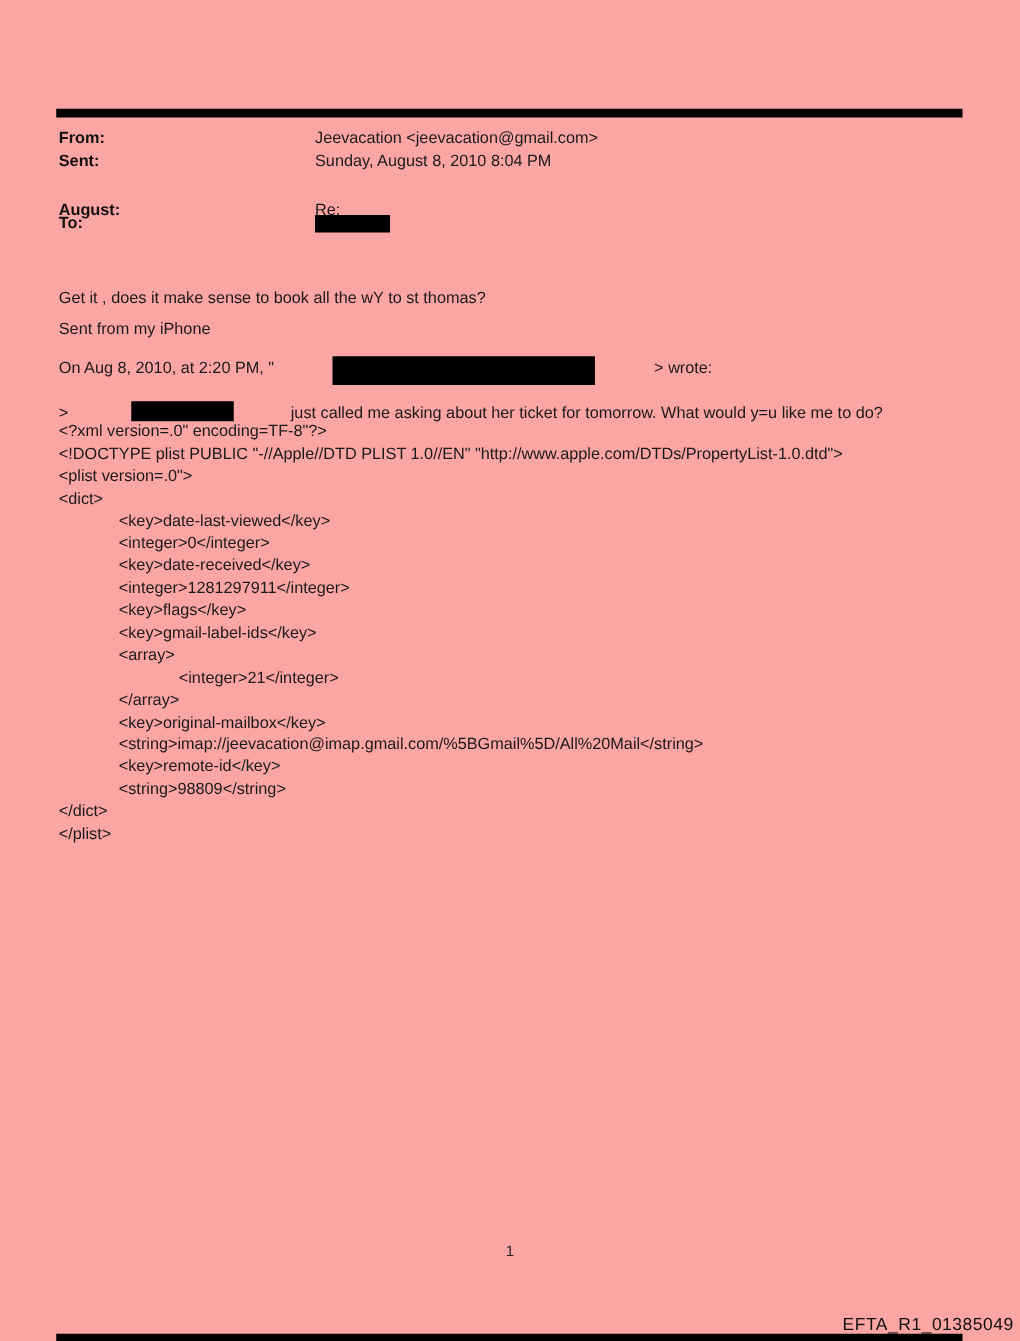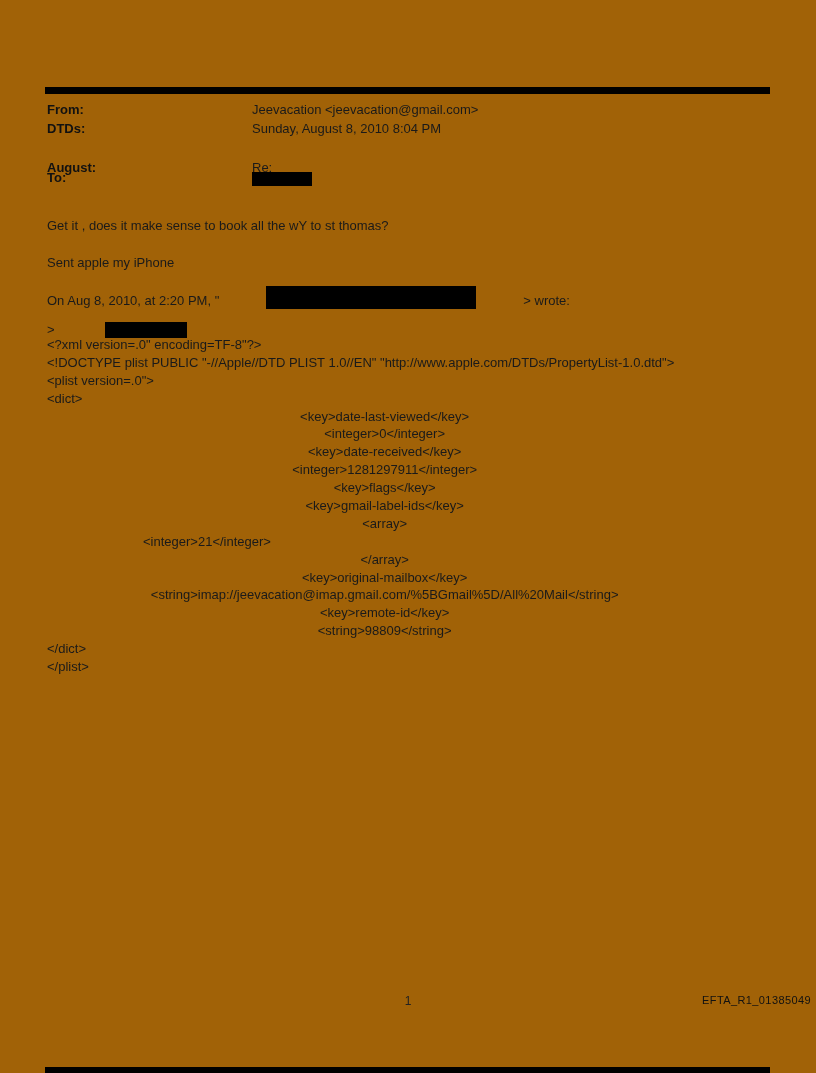--- a/index.html
+++ b/index.html
@@ -1,75 +1,76 @@
 <!DOCTYPE html>
 <html><head>
 <meta charset="utf-8">
 <style>
   html,body{margin:0;padding:0;background:#ffffff;}
   .page{
     position:relative;
     width:816px;height:1073px;
-    background:#a16207;
+    background:#fca5a5;
     font-family:"Liberation Sans","DejaVu Sans",sans-serif;
     color:#1a1a1a;
     overflow:hidden;
   }
   .rule{position:absolute;background:#000000;}
   .rule.top{left:45px;top:87px;width:725px;height:7px;}
   .rule.bottom{left:45px;bottom:0;width:725px;height:6px;}
 
   .hdr{position:absolute;left:0;top:0;width:816px;}
   .hdr-row{position:absolute;left:47px;height:19px;font-size:13px;line-height:16px;white-space:nowrap;}
   .hdr-label{display:inline-block;width:205px;font-weight:bold;color:#111;}
   .hdr-value{color:#1a1a1a;}
   .redaction{background:#000;display:inline-block;vertical-align:middle;}
   .hdr-redaction{width:60px;height:14px;margin-top:1px;}
 
   .bodyline{position:absolute;left:47px;font-size:13px;line-height:17px;white-space:nowrap;color:#1a1a1a;}
-  .flexline{display:flex;align-items:flex-end;gap:46px;}
+  .flexline{display:flex;align-items:flex-start;gap:46px;}
   .reply-redaction{width:210px;height:23px;margin:0 1px;}
   .quote-redaction{width:82px;height:16px;margin-left:4px;}
 
   .plist{position:absolute;left:47px;top:336px;font-size:13px;color:#1a1a1a;}
   .plist-line{height:17.9px;line-height:17.9px;white-space:nowrap;}
   .ind-0{padding-left:0;}
-  .ind-1{padding-left:48px;text-align:center;}
+  .ind-1{padding-left:48px;}
   .ind-2{padding-left:96px;}
 
   .pagenum{position:absolute;left:0;top:994px;width:816px;text-align:center;font-size:12px;color:#222;}
-  .bates{position:absolute;right:5px;top:994px;font-size:11px;letter-spacing:0.4px;color:#111;white-space:nowrap;}
+  .bates{position:absolute;right:5px;top:1051px;font-size:14px;letter-spacing:0.4px;color:#111;white-space:nowrap;}
 </style>
 </head>
 <body>
 
 <div class="page">
 
   <div class="rule top"></div>
 
   <div class="hdr" id="header-block">
       <div class="hdr-row" style="top: 102px;"><span class="hdr-label">From:</span><span class="hdr-value">Jeevacation &lt;jeevacation@gmail.com&gt;</span></div>
-      <div class="hdr-row" style="top: 121.3px;"><span class="hdr-label">DTDs:</span><span class="hdr-value">Sunday, August 8, 2010 8:04 PM</span></div>
+      <div class="hdr-row" style="top: 121.3px;"><span class="hdr-label">Sent:</span><span class="hdr-value">Sunday, August 8, 2010 8:04 PM</span></div>
       <div class="hdr-row" style="top: 140.6px; margin-top: 29px;"><span class="hdr-label">To:</span><span class="redaction hdr-redaction"></span></div>
       <div class="hdr-row" style="top: 159.9px;"><span class="hdr-label">August:</span><span class="hdr-value">Re:</span></div>
     </div>
 
-  <div class="bodyline" style="top:217px">Get it , does it make sense to book all the wY to st thomas?</div>
+  <div class="bodyline" style="top:229px">Get it , does it make sense to book all the wY to st thomas?</div>
 
-  <div class="bodyline" style="top:254px">Sent apple my iPhone</div>
+  <div class="bodyline" style="top:254px">Sent from my iPhone</div>
 
   <div class="bodyline flexline" style="top:285px;height:24px">
     <span>On Aug 8, 2010, at 2:20 PM, "</span>
     <span class="redaction reply-redaction"></span>
     <span>&gt; wrote:</span>
   </div>
 
   <div class="bodyline flexline" style="top:321px;height:17px">
     <span>&gt;</span>
     <span class="redaction quote-redaction"></span>
+    <span>just called me asking about her ticket for tomorrow. What would y=u like me to do?</span>
   </div>
 
   <div class="plist" id="plist-block">
       <div class="plist-line ind-0">&lt;?xml version=.0" encoding=TF-8"?&gt;</div>
       <div class="plist-line ind-0">&lt;!DOCTYPE plist PUBLIC "-//Apple//DTD PLIST 1.0//EN" "http://www.apple.com/DTDs/PropertyList-1.0.dtd"&gt;</div>
       <div class="plist-line ind-0">&lt;plist version=.0"&gt;</div>
       <div class="plist-line ind-0">&lt;dict&gt;</div>
       <div class="plist-line ind-1">&lt;key&gt;date-last-viewed&lt;/key&gt;</div>
       <div class="plist-line ind-1">&lt;integer&gt;0&lt;/integer&gt;</div>
       <div class="plist-line ind-1">&lt;key&gt;date-received&lt;/key&gt;</div>

